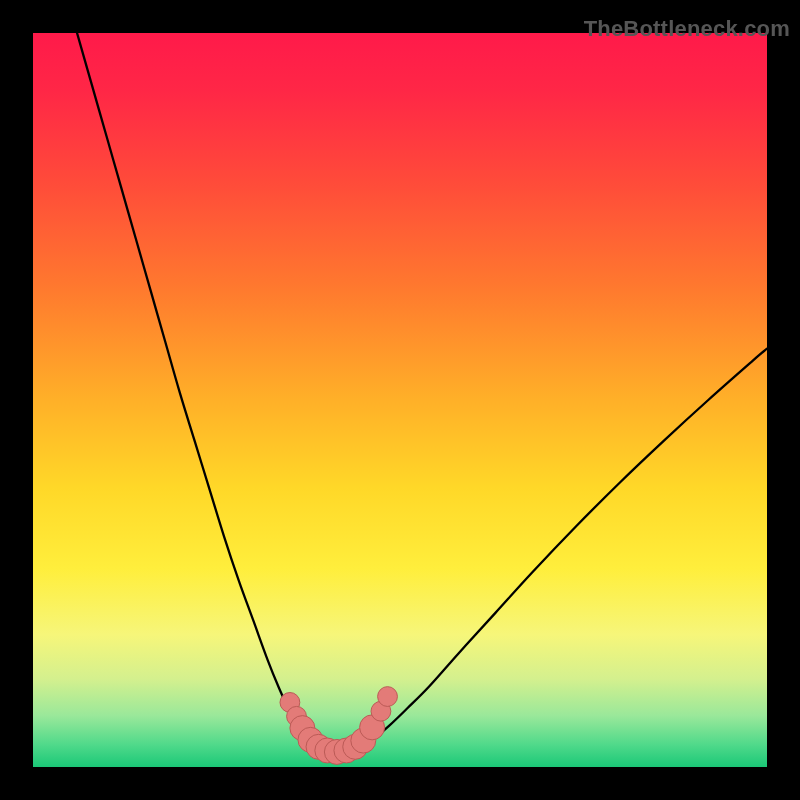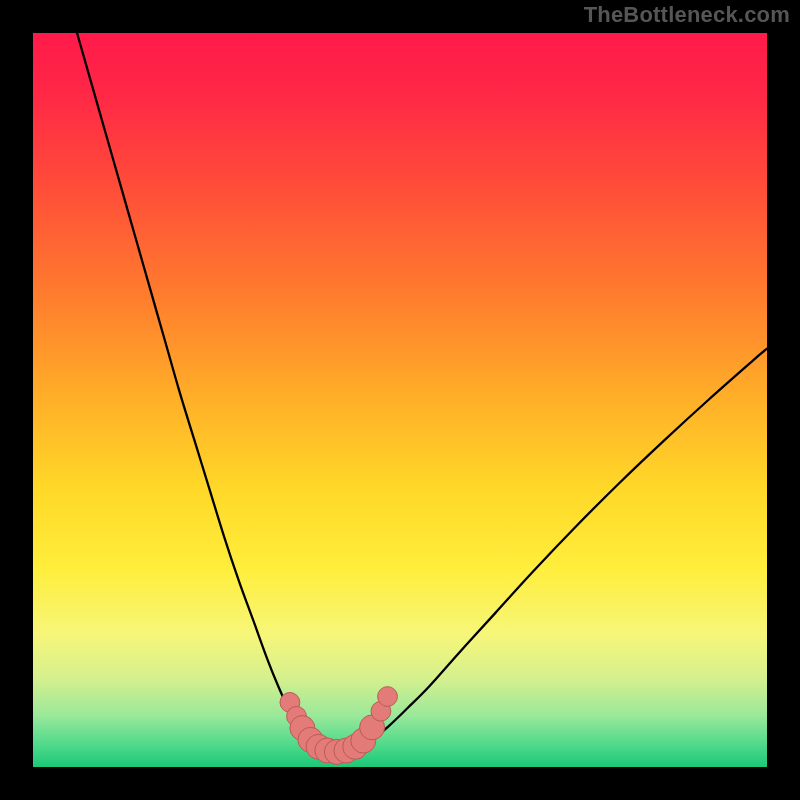--- a/index.html
+++ b/index.html
@@ -11,21 +11,21 @@
     overflow: hidden;
   }
   .stage {
     position: relative;
     width: 800px;
     height: 800px;
     background: #000;
   }
   .attribution {
     position: absolute;
-    top: 2px;
+    top: 16px;
     right: 10px;
     font-family: Arial, Helvetica, sans-serif;
     font-size: 22px;
     font-weight: 600;
     color: #565656;
     letter-spacing: 0.2px;
   }
   svg {
     display: block;
   }

